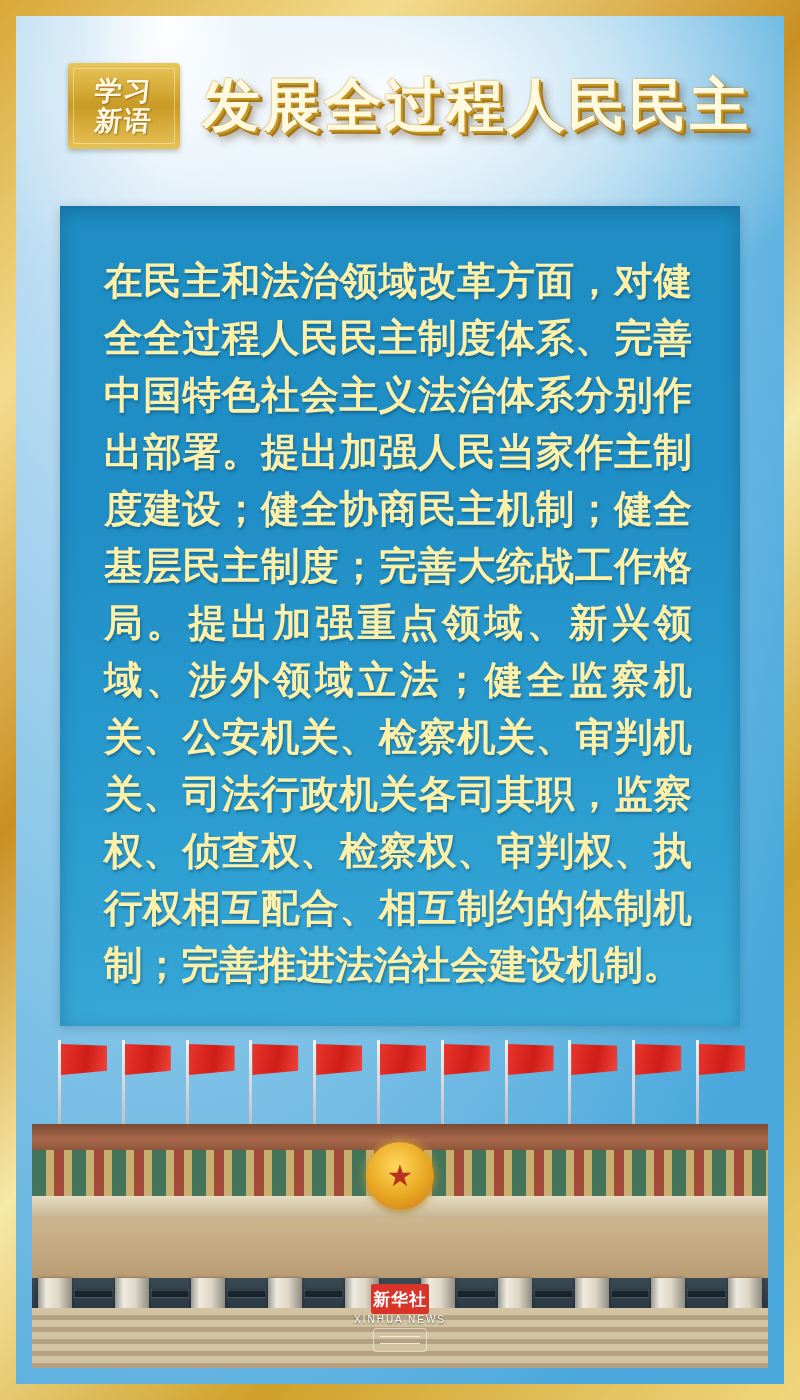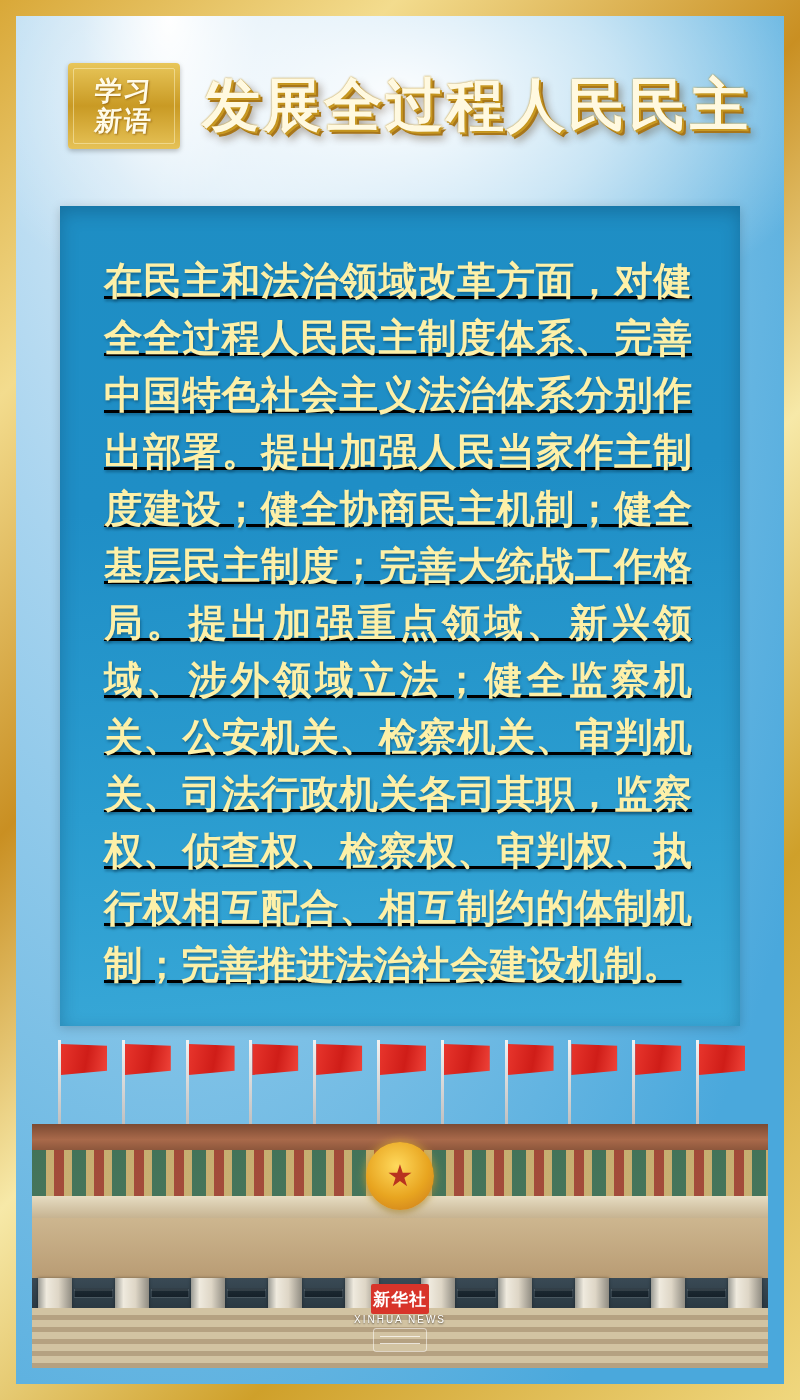--- a/index.html
+++ b/index.html
@@ -98,21 +98,20 @@
     position: absolute;
     left: 44px;
     right: 44px;
     top: 190px;
     height: 820px;
     background: linear-gradient(175deg, #1e8ec4 0%, #1f8ec6 35%, #2a9ccf 70%, #3aa9d8 100%);
     box-shadow: 0 6px 18px rgba(0,40,70,.28) inset, 0 2px 10px rgba(0,0,0,.18);
     padding: 46px 48px 0 44px;
     box-sizing: border-box;
     overflow: hidden;
-    text-decoration: underline;
   }
   .quote-body {
     color: #fdf0a8;
     font-size: 38.5px;
     line-height: 57px;
     font-weight: bold;
     letter-spacing: 0px;
     text-align: justify;
     text-shadow: 1px 2px 3px rgba(0,50,80,.45);
     font-family: "DejaVu Sans", "Liberation Sans", sans-serif;

